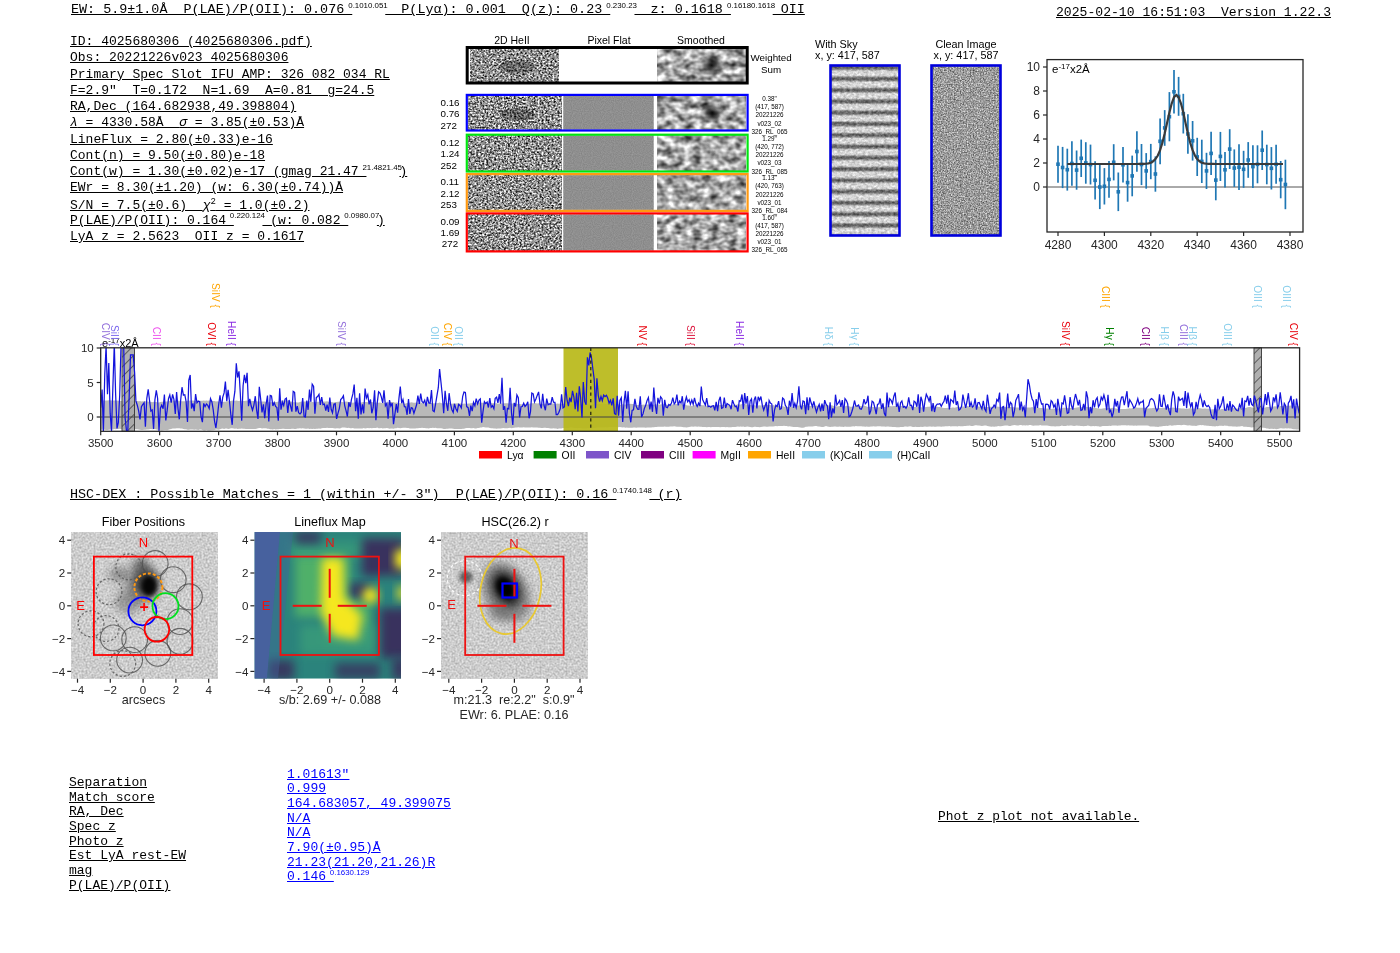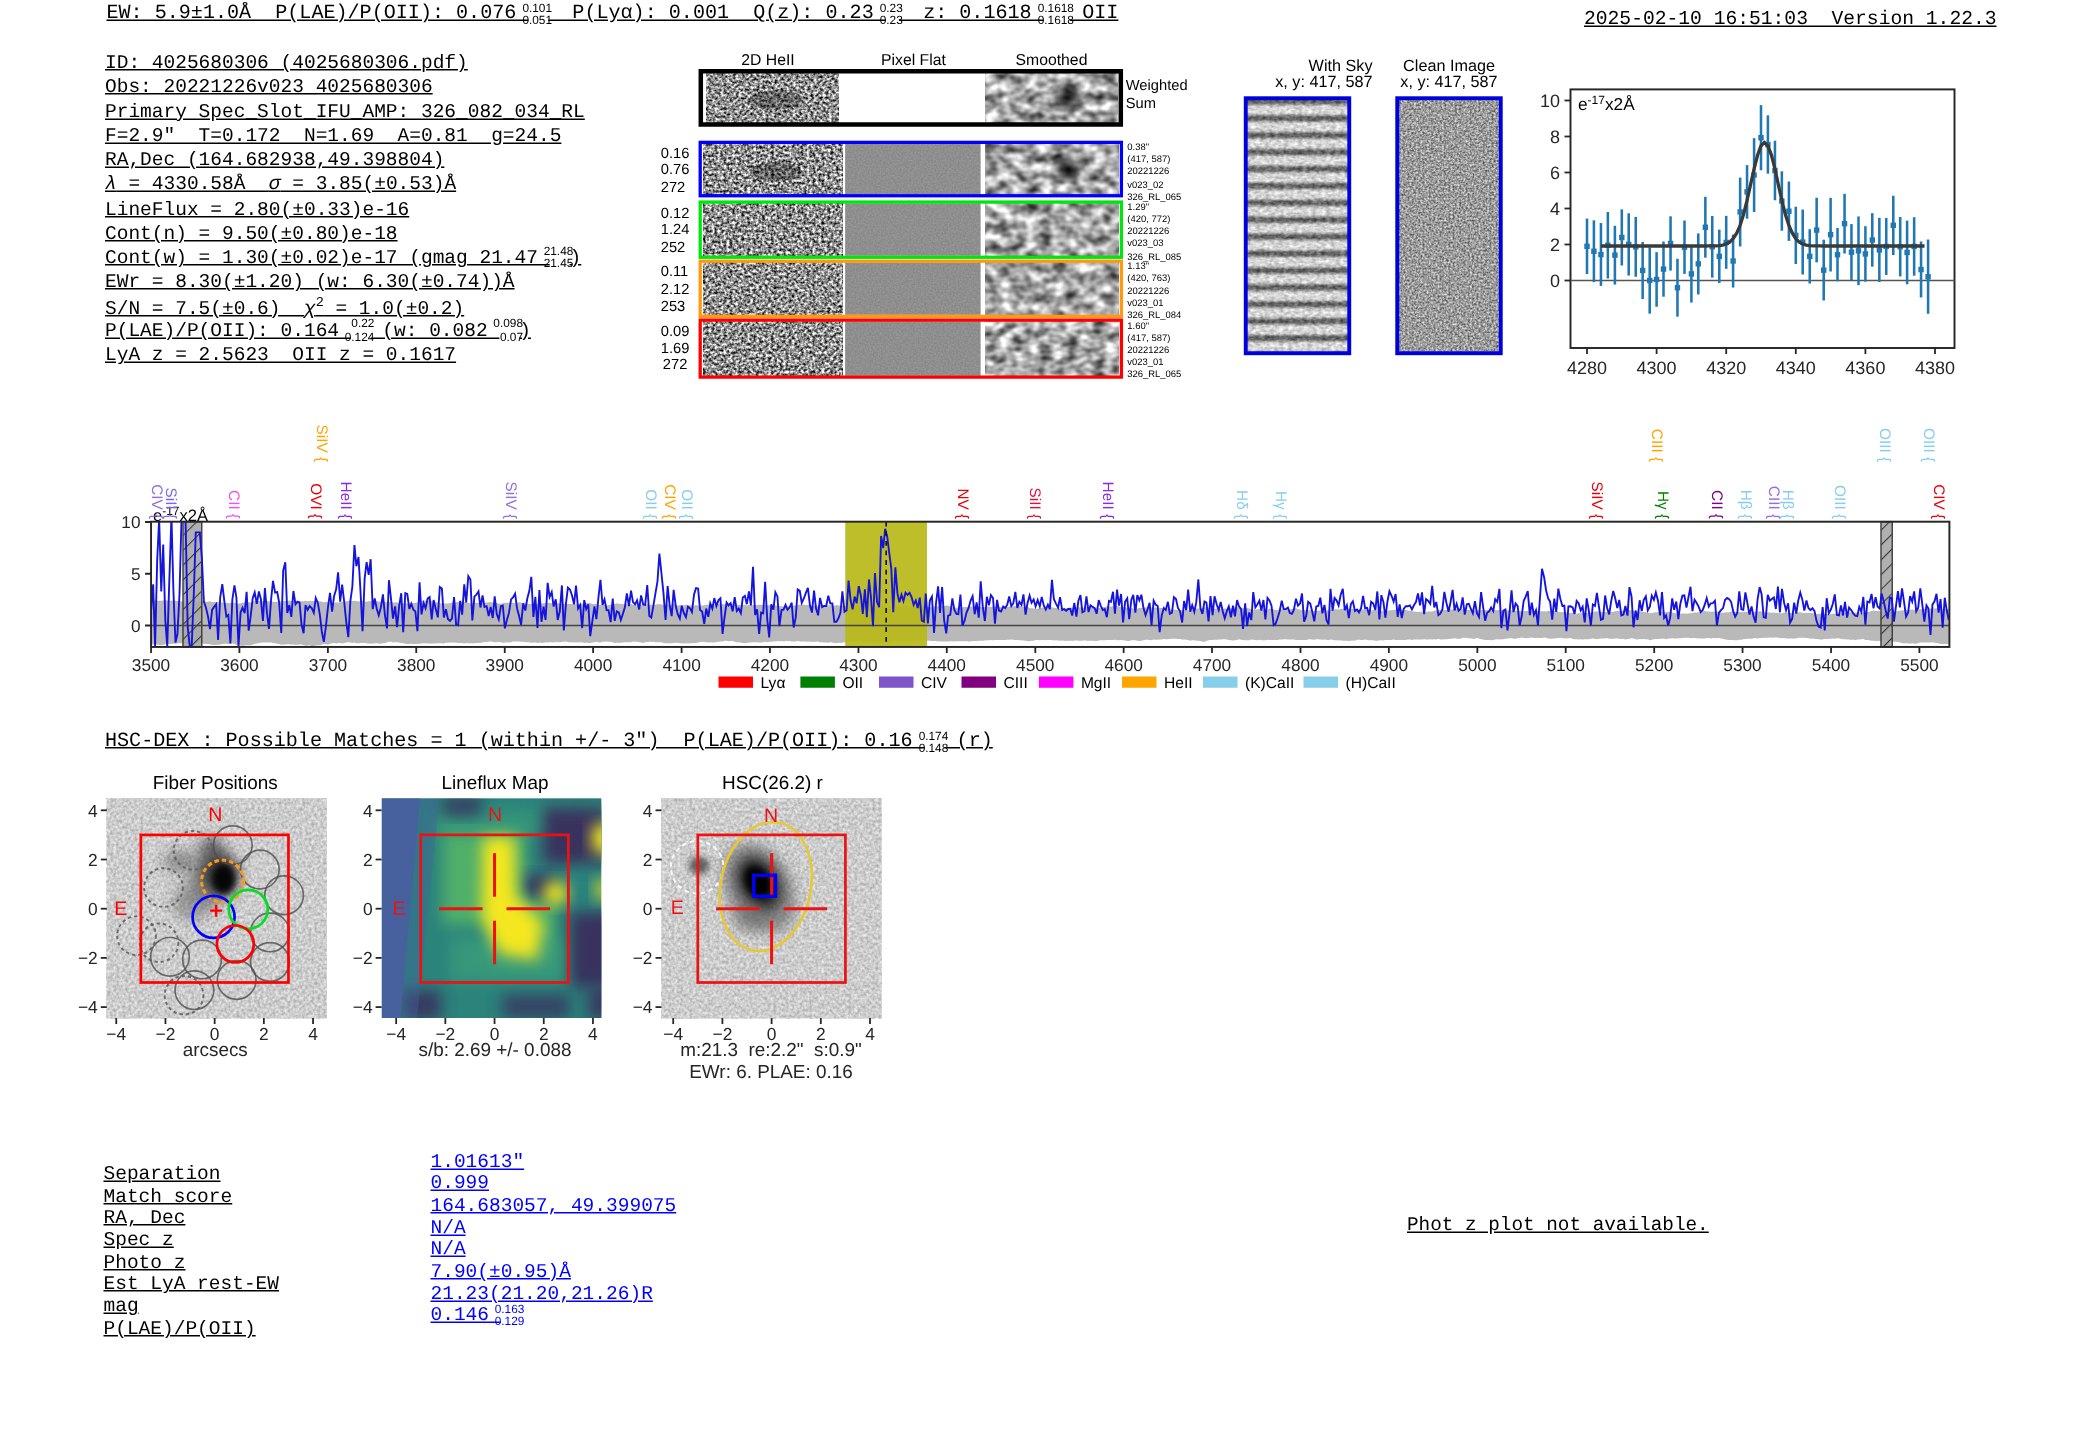--- a/index.html
+++ b/index.html
@@ -1,19 +1,19 @@
 <!DOCTYPE html>
 <html><head><meta charset="utf-8">
 <style>
 html,body{margin:0;padding:0;background:#ffffff;width:1400px;height:953px;overflow:hidden;}
 *{box-sizing:border-box;}
 .abs{position:absolute;}
 .mono{font-family:"Liberation Mono",monospace;color:#000;text-decoration:underline;}
-.sans{font-family:"Liberation Sans",sans-serif;color:#262626;}
-.frac{display:inline-flex;flex-direction:column;font-family:"Liberation Sans",sans-serif;font-size:7.9px;line-height:8.6px;vertical-align:top;position:relative;top:-0.5px;margin:0 -2.5px 0 -4px;text-align:right;}
+.sans{font-family:"Liberation Sans",sans-serif;color:#262626;text-align:center;}
+.frac{display:inline-flex;font-family:"Liberation Sans",sans-serif;font-size:7.9px;line-height:8.6px;vertical-align:top;position:relative;top:-0.5px;margin:0 -2.5px 0 -4px;}
 .frac span{display:block;}
 </style>
 </head><body>
 <svg width="0" height="0" style="position:absolute">
     <defs>
       <filter id="nzr0" x="0%" y="0%" width="100%" height="100%" color-interpolation-filters="sRGB">
         <feTurbulence type="fractalNoise" baseFrequency="0.5 0.55" numOctaves="2" seed="7" stitchTiles="stitch"></feTurbulence>
         <feColorMatrix type="matrix" values="1.8 0 0 0 -0.34  1.8 0 0 0 -0.34  1.8 0 0 0 -0.34  0 0 0 0 1"></feColorMatrix>
       </filter>
       <filter id="nzr1" x="0%" y="0%" width="100%" height="100%" color-interpolation-filters="sRGB">
@@ -174,21 +174,21 @@
   </svg>
 <div class="abs sans" style="left:750.5px;top:52.0px;font-size:9.8px;line-height:12px;color:#000">Weighted<br>Sum</div>
 <div class="abs sans" style="left:440.5px;top:97.0px;text-align:left;font-size:9.8px;line-height:11.4px;color:#000">0.16<br>0.76<br>272</div>
 <div class="abs sans" style="left:751.5px;top:95.1px;font-size:6.3px;line-height:8.15px;color:#000">0.38"<br>(417, 587)<br>20221226<br>v023_02<br>326_RL_065</div>
 <div class="abs sans" style="left:440.5px;top:136.8px;text-align:left;font-size:9.8px;line-height:11.4px;color:#000">0.12<br>1.24<br>252</div>
 <div class="abs sans" style="left:751.5px;top:134.9px;font-size:6.3px;line-height:8.15px;color:#000">1.29"<br>(420, 772)<br>20221226<br>v023_03<br>326_RL_085</div>
 <div class="abs sans" style="left:440.5px;top:176.2px;text-align:left;font-size:9.8px;line-height:11.4px;color:#000">0.11<br>2.12<br>253</div>
 <div class="abs sans" style="left:751.5px;top:174.3px;font-size:6.3px;line-height:8.15px;color:#000">1.13"<br>(420, 763)<br>20221226<br>v023_01<br>326_RL_084</div>
 <div class="abs sans" style="left:440.5px;top:215.5px;text-align:center;font-size:9.8px;line-height:11.4px;color:#000">0.09<br>1.69<br>272</div>
 <div class="abs sans" style="left:751.5px;top:213.6px;font-size:6.3px;line-height:8.15px;color:#000">1.60"<br>(417, 587)<br>20221226<br>v023_01<br>326_RL_065</div>
-<div class="abs sans" style="left:815px;top:38.5px;width:100px;text-align:right;font-size:10.8px;line-height:11.5px;color:#000">With Sky<br>x, y: 417, 587</div>
+<div class="abs sans" style="left:815px;top:38.5px;width:100px;text-align:left;font-size:10.8px;line-height:11.5px;color:#000">With Sky<br>x, y: 417, 587</div>
 <div class="abs sans" style="left:916px;top:38.5px;width:100px;text-align:center;font-size:10.8px;line-height:11.5px;color:#000">Clean Image<br>x, y: 417, 587</div>
 <svg class="abs" style="left:828px;top:62px" width="180" height="180" viewBox="0 0 180 180">
     <defs>
       <linearGradient id="stripe" x1="0" y1="0" x2="0" y2="1">
         <stop offset="0" stop-color="#ffffff"></stop>
         <stop offset="0.22" stop-color="#f0f0f0"></stop>
         <stop offset="0.42" stop-color="#585858"></stop>
         <stop offset="0.58" stop-color="#585858"></stop>
         <stop offset="0.78" stop-color="#f0f0f0"></stop>
         <stop offset="1" stop-color="#ffffff"></stop>

